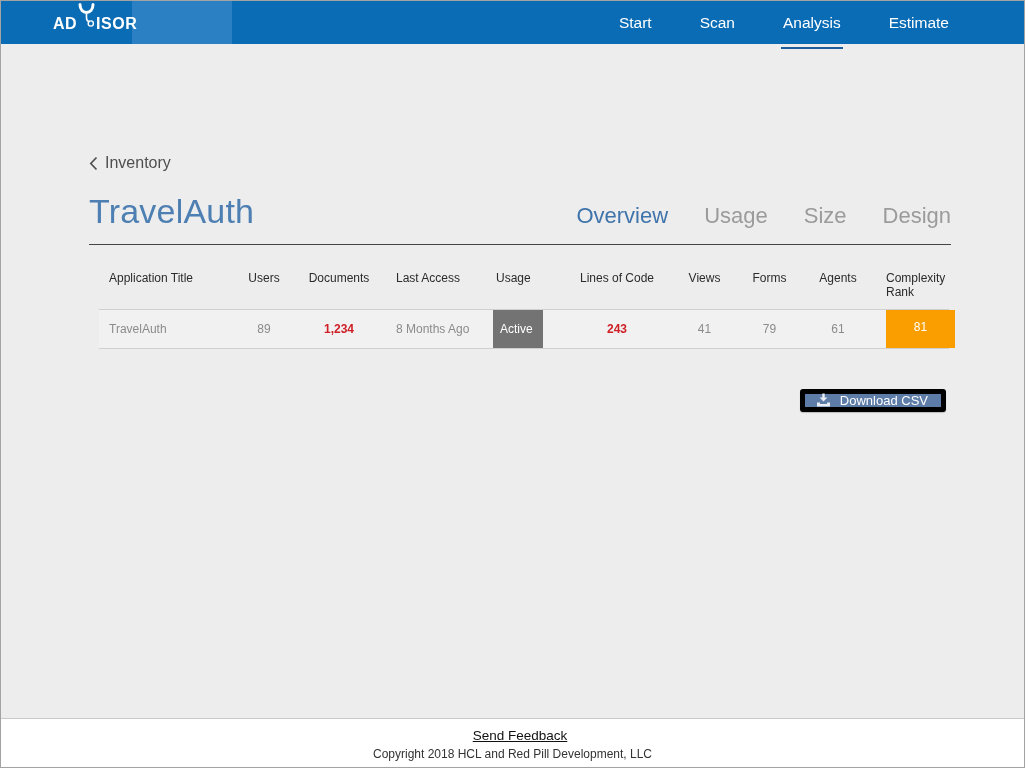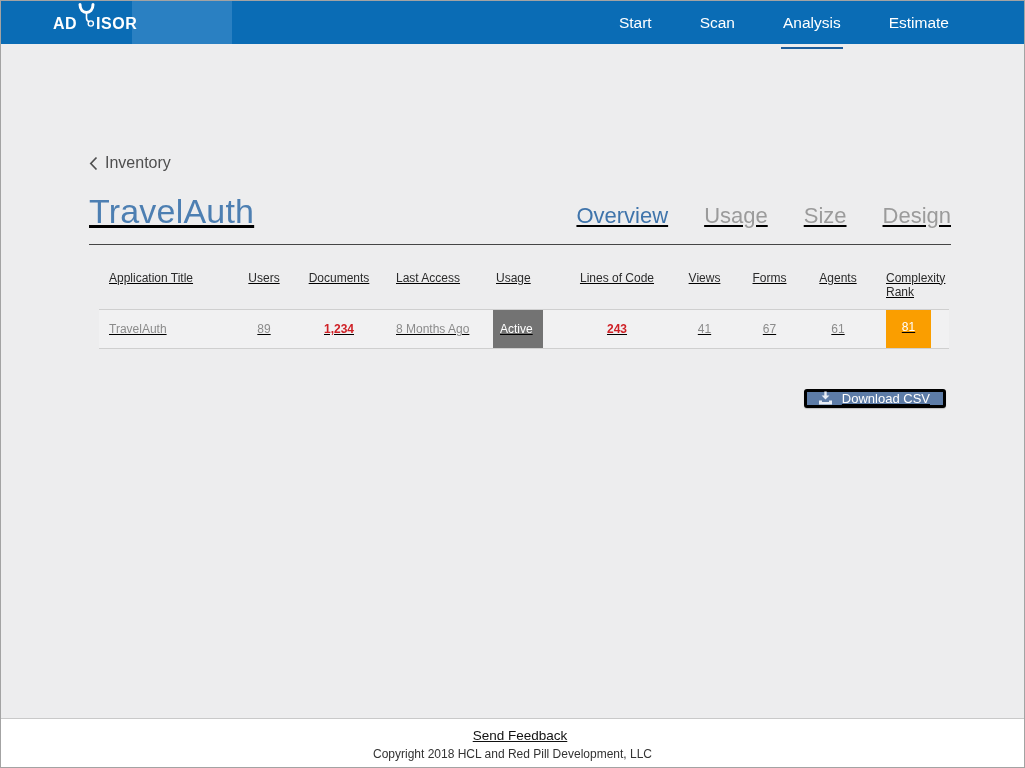--- a/index.html
+++ b/index.html
@@ -49,21 +49,20 @@
     content: ""; position: absolute;
     left: -2px; right: -2px; bottom: -5px;
     height: 2px; background: #1d5d9b;
   }
 
   
   .content {
     width: 862px;
     margin: 0 78px 0 88px;
     padding-top: 110px;
-    text-decoration: underline;
   }
   .breadcrumb {
     display: inline-flex; align-items: center; gap: 7px;
     color: #4f4f4f; font-size: 16px; cursor: pointer;
   }
   .title-row {
     display: flex; align-items: baseline;
     margin-top: 17px;
   }
   .page-title {
@@ -109,33 +108,33 @@
   .app-table td.red { color: #cf2026; font-weight: bold; }
   .cell-flush { padding: 0 !important; }
   .badge-active {
     display: block; width: 50px; height: 38px;
     margin-left: 9px;
     background: #737373; color: #ffffff;
     font-size: 12px; line-height: 38px;
     text-align: left; padding-left: 7px;
   }
   .badge-rank {
-    display: block; width: 45px; height: 38px;
+    display: block; width: 69px; height: 38px;
     margin-left: 12px;
     background: #fa9e00; color: #ffffff;
     font-size: 12px; line-height: 34px;
     text-align: center;
   }
 
   
   .actions-row { display: flex; justify-content: flex-end; margin-top: 40px; padding-right: 5px; }
   .btn-download {
     display: inline-flex; align-items: center; gap: 9px;
     background: #5d7ca7; color: #ffffff;
-    border: 3px solid #000000; border-radius: 3px;
+    border: 5px solid #000000; border-radius: 3px;
     font-family: "Liberation Sans", sans-serif;
     font-size: 13px; line-height: 1;
     padding: 6px 13px 7px 11px;
     height: 17px; cursor: pointer;
     box-shadow: 0 1px 1px rgba(0,0,0,0.2);
   }
 
   
   .app-footer {
     margin-top: auto;
@@ -230,21 +229,21 @@
         <tr>
           <td class="al pl">TravelAuth</td>
           <td>89</td>
           <td class="red">1,234</td>
           <td class="al pl2">8 Months Ago</td>
           <td class="cell-flush">
             <span class="badge-active">Active</span>
           </td>
           <td class="red">243</td>
           <td>41</td>
-          <td>67</td>
+          <td>79</td>
           <td>61</td>
           <td class="cell-flush">
             <span class="badge-rank">81</span>
           </td>
         </tr>
       </tbody>
     </table>
 
     <div class="actions-row">
       <button class="btn-download">

